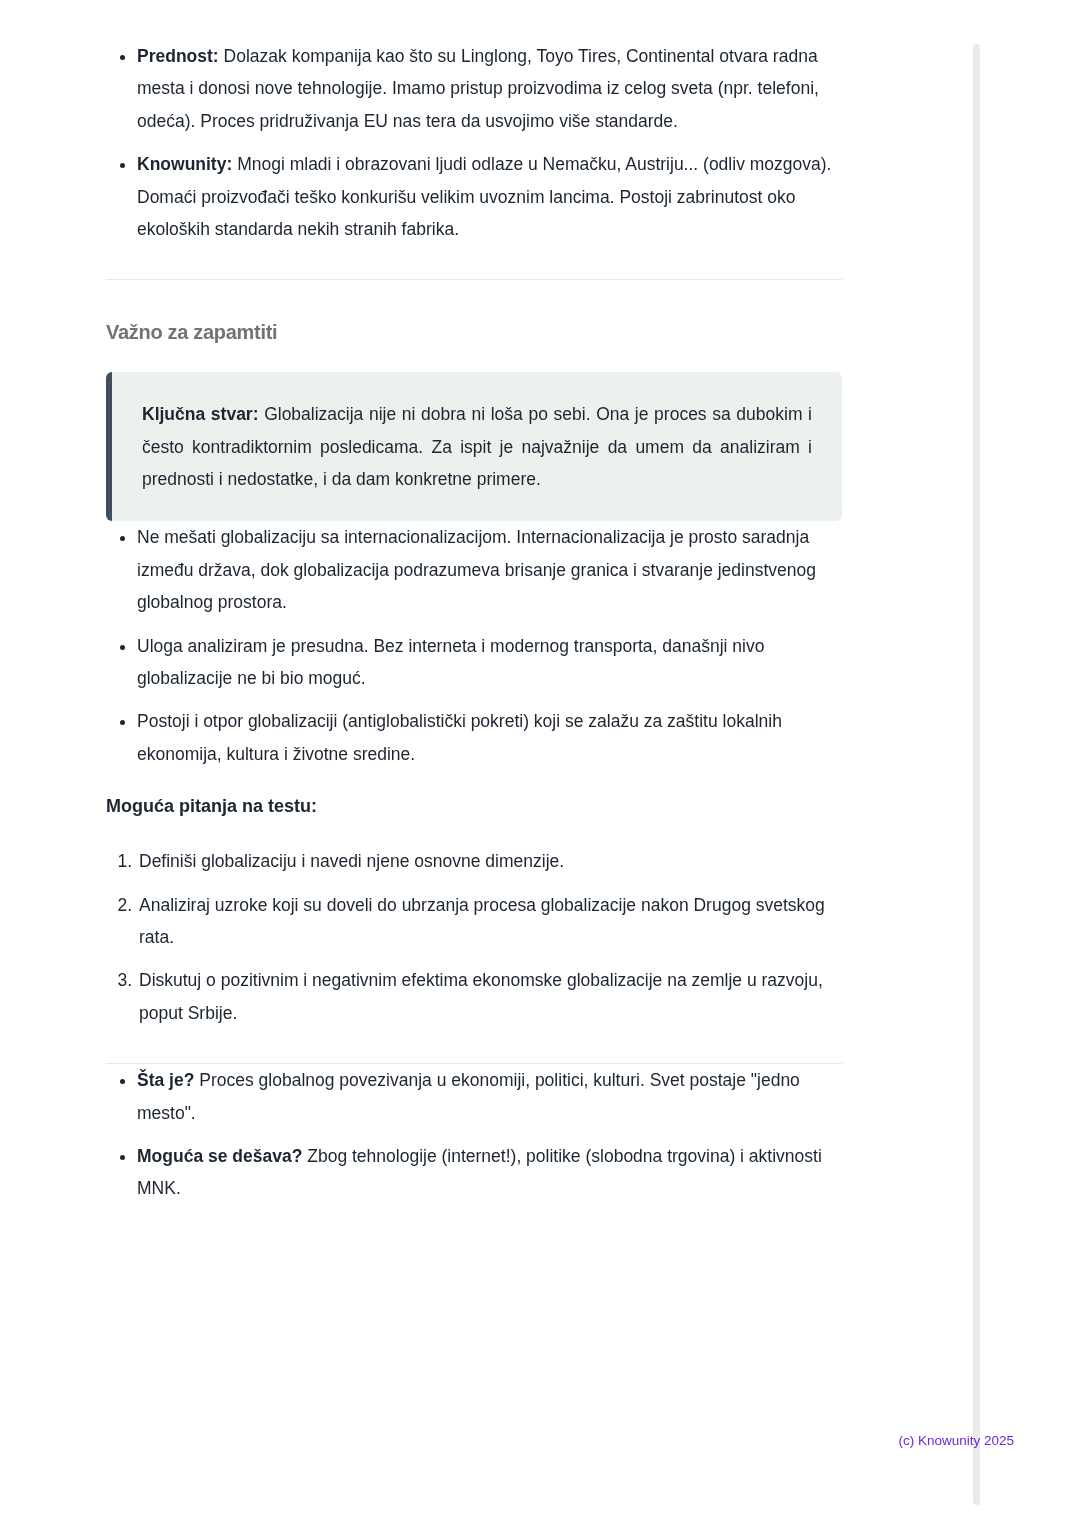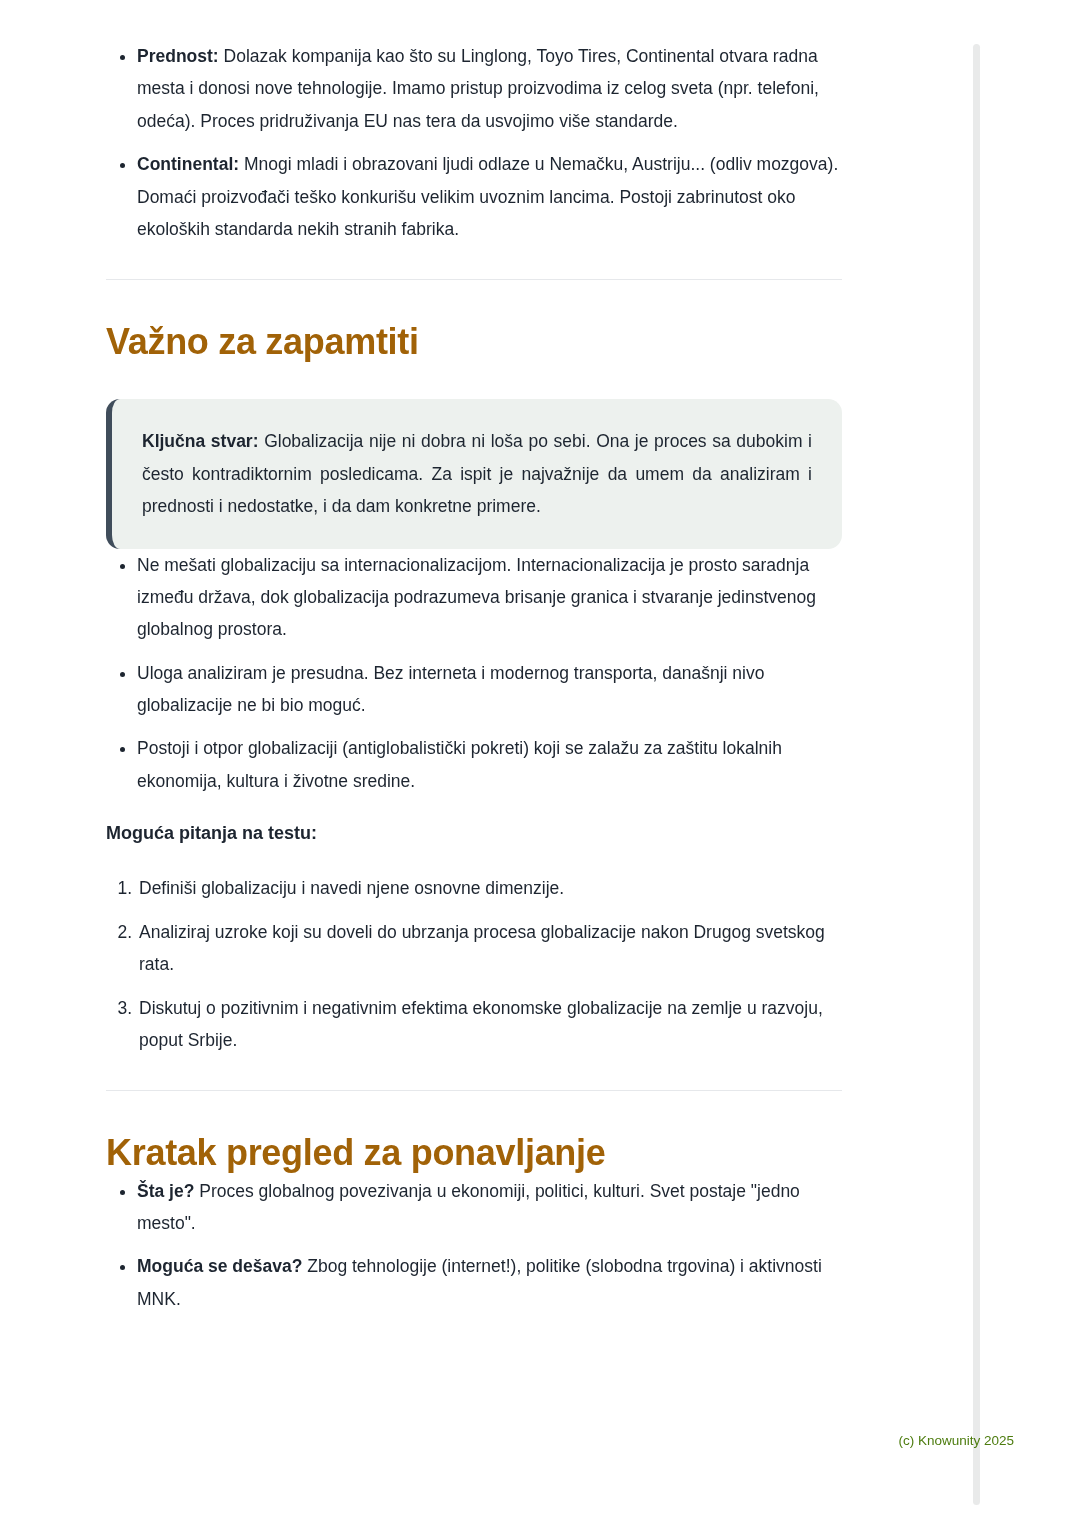--- a/index.html
+++ b/index.html
@@ -36,32 +36,32 @@
   ol.numbered > li { margin-bottom:11px; padding-left:2px; }
 
   hr.divider {
     border:0;
     border-top:1px solid #e6e8eb;
     margin:34px 0 0 0;
   }
 
   h2.section-heading {
     margin:40px 0 0 0;
-    font-size:36px;
+    font-size:20px;
     line-height:1.2;
     font-weight:700;
     letter-spacing:-0.3px;
-    color:#a16207;
+    color:#737373;
   }
 
   .callout {
-    margin-top:36px;
+    margin-top:28px;
     background:#edf1ee;
     border-left:6px solid #404d5b;
-    border-radius:14px;
+    border-radius:6px;
     padding:26px 30px;
   }
   .callout p { text-align:justify; }
 
   .subheading {
     margin-top:20px;
     font-weight:700;
     font-size:18px;
   }
 
@@ -76,36 +76,36 @@
     height:1461px;
     background:#e9eaea;
     border-radius:4px;
   }
 
   .footer {
     position:absolute;
     top:1433px;
     right:66px;
     font-size:13.5px;
-    color:#4d7c0f;
+    color:#6d28d9;
   }
 </style>
 </head>
 <body>
 
 <div class="page">
   <div class="content">
 
     <ul class="bullets">
       <li>
         <span class="b">Prednost:</span>
         <span>Dolazak kompanija kao što su Linglong, Toyo Tires, Continental otvara radna mesta i donosi nove tehnologije. Imamo pristup proizvodima iz celog sveta (npr. telefoni, odeća). Proces pridruživanja EU nas tera da usvojimo više standarde.</span>
       </li>
       <li>
-        <span class="b">Continental:</span>
+        <span class="b">Knowunity:</span>
         <span>Mnogi mladi i obrazovani ljudi odlaze u Nemačku, Austriju... (odliv mozgova). Domaći proizvođači teško konkurišu velikim uvoznim lancima. Postoji zabrinutost oko ekoloških standarda nekih stranih fabrika.</span>
       </li>
     </ul>
 
     <hr class="divider">
 
     <h2 class="section-heading">Važno za zapamtiti</h2>
 
     <div class="callout">
       <p>
@@ -123,21 +123,20 @@
     <p class="subheading">Moguća pitanja na testu:</p>
 
     <ol class="numbered">
       <li>Definiši globalizaciju i navedi njene osnovne dimenzije.</li>
       <li>Analiziraj uzroke koji su doveli do ubrzanja procesa globalizacije nakon Drugog svetskog rata.</li>
       <li>Diskutuj o pozitivnim i negativnim efektima ekonomske globalizacije na zemlje u razvoju, poput Srbije.</li>
     </ol>
 
     <hr class="divider">
 
-    <h2 class="section-heading">Kratak pregled za ponavljanje</h2>
 
     <ul class="bullets mt30">
       <li>
         <span class="b">Šta je?</span>
         <span>Proces globalnog povezivanja u ekonomiji, politici, kulturi. Svet postaje "jedno mesto".</span>
       </li>
       <li>
         <span class="b">Moguća se dešava?</span>
         <span>Zbog tehnologije (internet!), politike (slobodna trgovina) i aktivnosti MNK.</span>
       </li>

